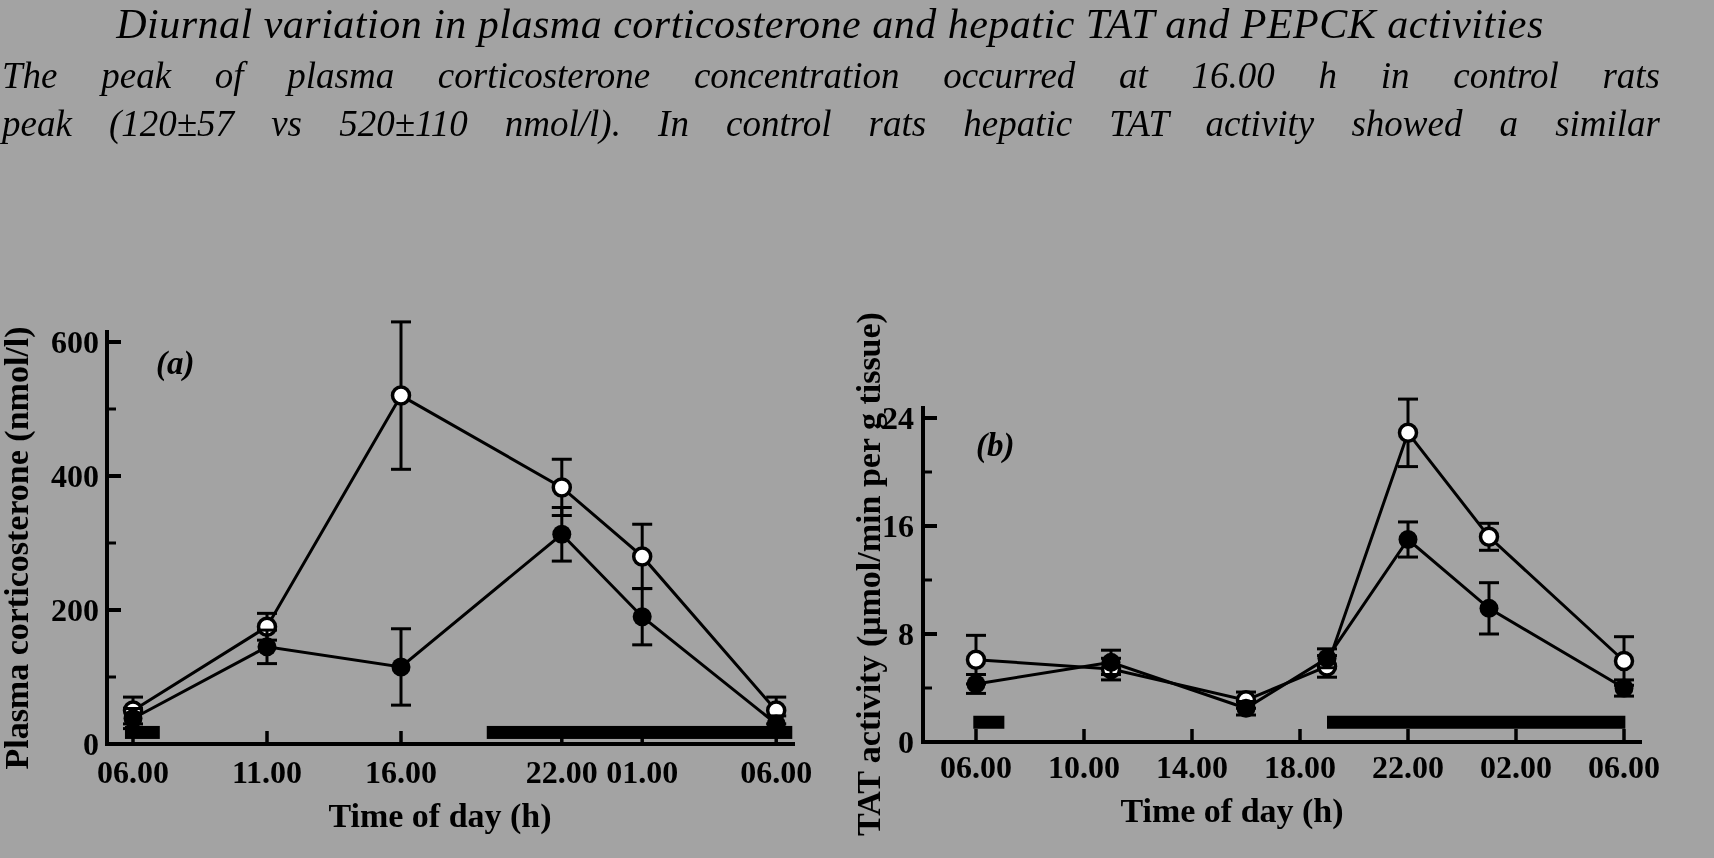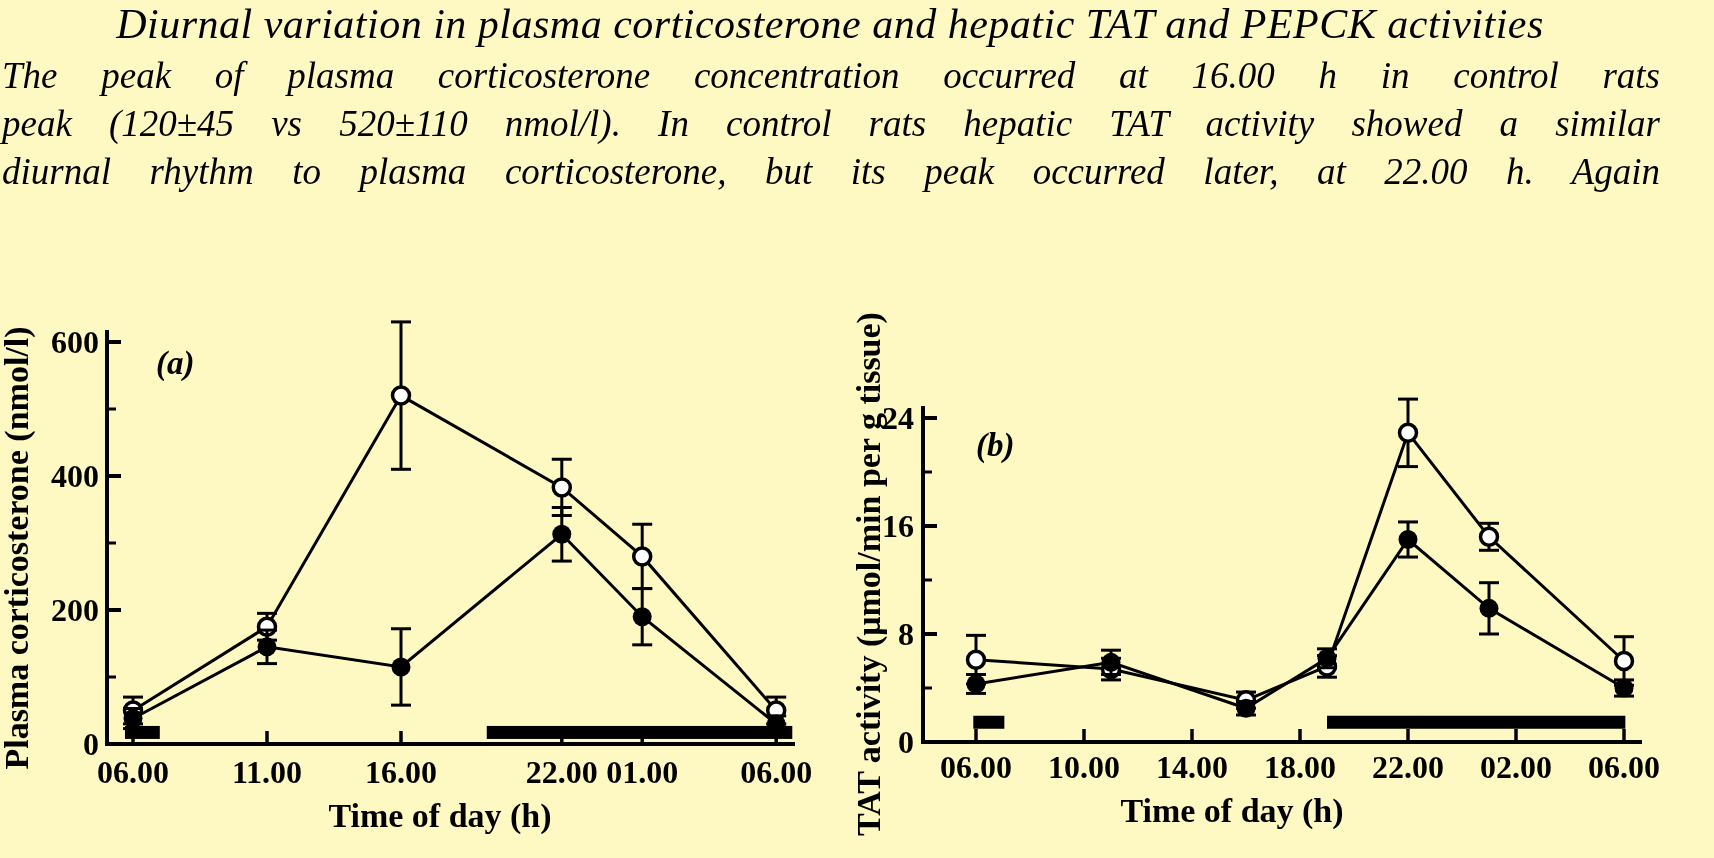--- a/index.html
+++ b/index.html
@@ -1,17 +1,17 @@
 <!DOCTYPE html>
 <html><head>
 <meta charset="utf-8">
 <style>
   html,body { margin:0; padding:0; background:#fff; }
   .page {
-    position:relative; width:1714px; height:858px; background:#fef9c3;
+    position:relative; width:1714px; height:858px; background:#a3a3a3;
     color:#000; font-family:"Liberation Serif","DejaVu Serif",serif;
     overflow:hidden;
   }
   .section-title {
     position:absolute; top:-2px; left:0; width:1660px;
     text-align:center; font-style:italic; font-size:42px; line-height:52px;
     letter-spacing:0.5px;
   }
   .para { position:absolute; top:52px; left:2px; width:1658px;font-style:italic; }
   .pline {
@@ -26,22 +26,21 @@
 </style>
 </head>
 <body>
 
 <div class="page">
 
   <div class="section-title">Diurnal variation in plasma corticosterone and hepatic TAT and PEPCK activities</div>
 
   <div class="para">
     <div class="pline">The peak of plasma corticosterone concentration occurred at 16.00 h in control rats</div>
-    <div class="pline">peak (120±45 vs 520±110 nmol/l). In control rats hepatic TAT activity showed a similar</div>
-    <div class="pline">diurnal rhythm to plasma corticosterone, but its peak occurred later, at 22.00 h. Again</div>
+    <div class="pline">peak (120±57 vs 520±110 nmol/l). In control rats hepatic TAT activity showed a similar</div>
   </div>
 
   <svg class="fig-svg" width="1714" height="858" viewBox="0 0 1714 858">
     <g id="chart-a">
         <line x1="107" y1="330" x2="107" y2="746" stroke="#000" stroke-width="4"></line>
         <line x1="105" y1="744" x2="795" y2="744" stroke="#000" stroke-width="4"></line>
         <text x="99" y="755" text-anchor="end" class="tick-label">0</text>
         <line x1="107" y1="610" x2="121" y2="610" stroke="#000" stroke-width="4"></line>
         <text x="99" y="621" text-anchor="end" class="tick-label">200</text>
         <line x1="107" y1="476" x2="121" y2="476" stroke="#000" stroke-width="4"></line>

